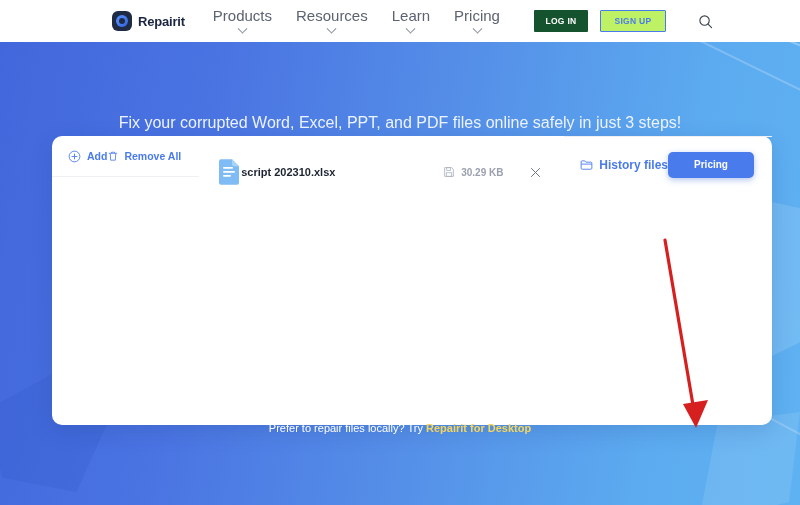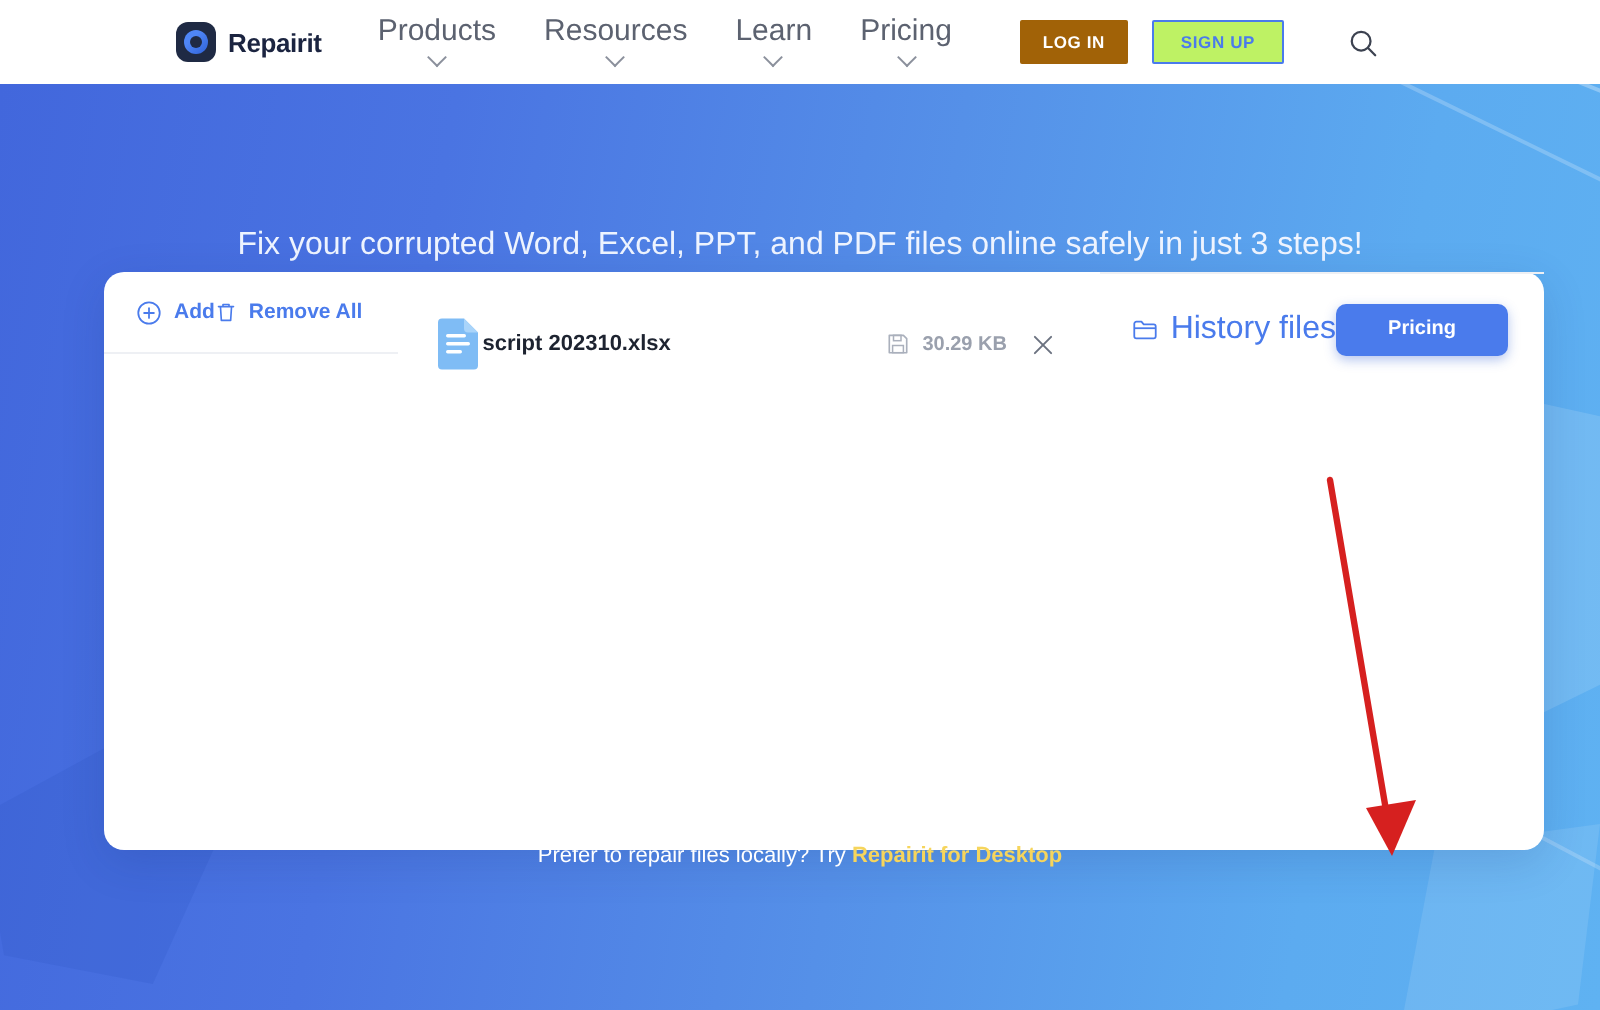--- a/index.html
+++ b/index.html
@@ -18,21 +18,21 @@
   
   #navbar {
     position: absolute; top: 0; left: 0;
     width: 800px; height: 42px;
     background: #ffffff;
     display: flex; align-items: center;
     z-index: 30;
   }
   #nav-inner {
     display: flex; align-items: center;
-    margin-left: 88px;
+    margin-left: 112px;
   }
   .brand { display: flex; align-items: center; gap: 6px; }
   .brand-mark {
     width: 20px; height: 20px; border-radius: 6px;
     background: #1f2a44;
     display: flex; align-items: center; justify-content: center;
     flex: none;
   }
   .brand-mark .inner-dot {
     width: 12px; height: 12px; border-radius: 50%;
@@ -55,21 +55,21 @@
     padding: 0 12px; cursor: pointer; white-space: nowrap; flex-direction: column;
   }
   .caret {
     display: inline-block; width: 7px; height: 7px;
     border-right: 1.2px solid #8b909c;
     border-bottom: 1.2px solid #8b909c;
     transform: rotate(45deg) translate(-2px,-2px);
   }
   .nav-actions { display: flex; align-items: center; gap: 12px; margin-left: 22px; }
   #login-btn {
-    width: 54px; height: 22px; background: #a16207;
+    width: 54px; height: 22px; background: #14532d;
     color: #fff; font-size: 8.5px; font-weight: bold;
     letter-spacing: 0.3px;
     display: flex; align-items: center; justify-content: center;
     cursor: pointer; border-radius: 1px;
   }
   #signup-btn {
     width: 66px; height: 22px; background: #bef264;
     border: 1px solid #4a7bec; color: #4a7bec;
     font-size: 8.5px; font-weight: bold; letter-spacing: 0.3px;
     display: flex; align-items: center; justify-content: center;
@@ -168,21 +168,21 @@
 
   #card-footer {
     height: 56px; flex: none;
     border-top: 1px solid #eef0f4;
     display: flex; align-items: center; justify-content: space-between;
     padding: 0 18px 0 16px;
   }
   #history-files {
     display: flex; align-items: center; gap: 6px; cursor: pointer;
   }
-  #history-files .lbl { font-size: 16px; color: #4a7bec; font-weight: 400; }
+  #history-files .lbl { font-size: 12px; color: #4a7bec; font-weight: 700; }
   #repair-button {
     width: 86px; height: 26px; background: #4a7bec;
     border-radius: 5px; color: #fff;
     font-size: 10px; font-weight: bold;
     display: flex; align-items: center; justify-content: center;
     cursor: pointer;
     box-shadow: 0 2px 6px rgba(40,90,210,0.35);
   }
 
   

